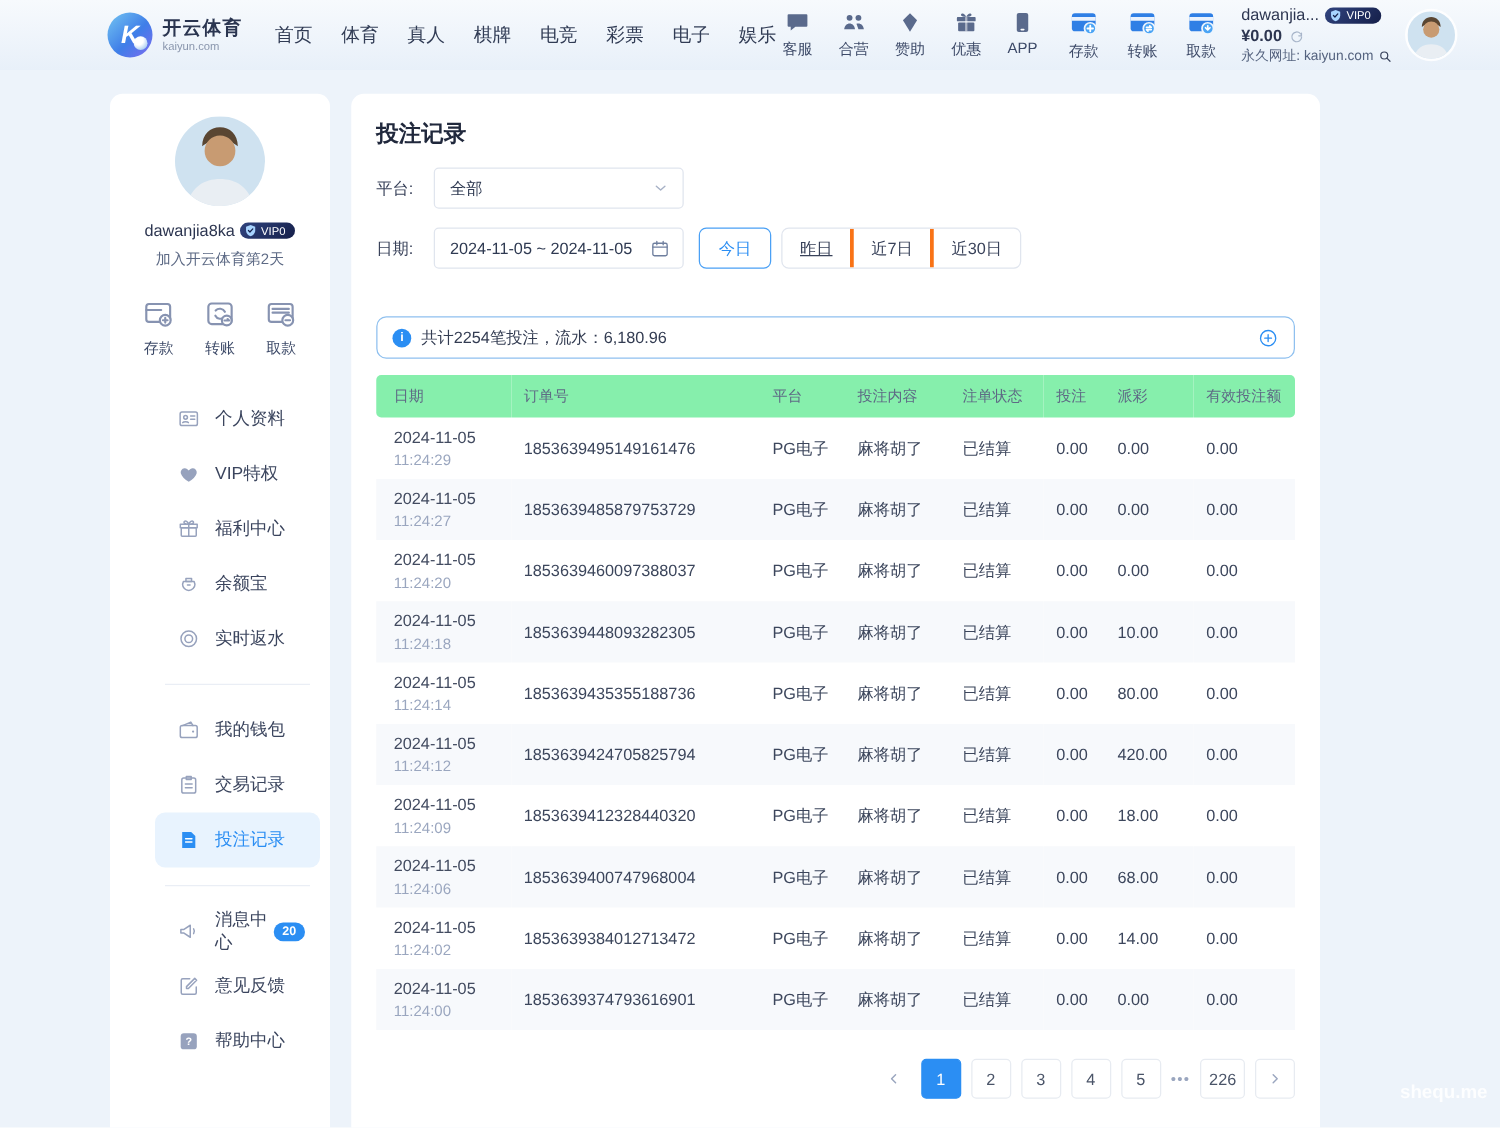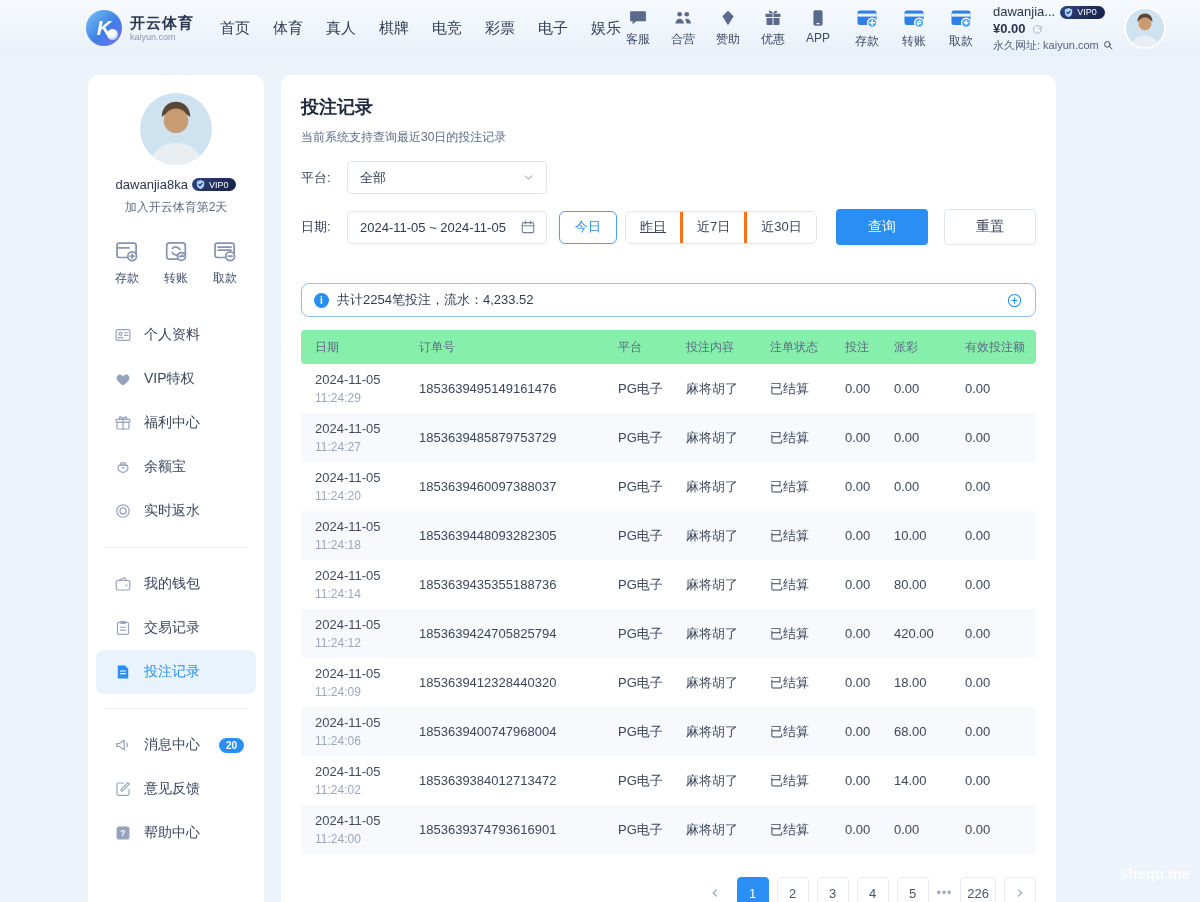--- a/index.html
+++ b/index.html
@@ -51,21 +51,21 @@
   
   .sidebar { width:176px; background:#fff; border-radius:10px; padding:18px 0 40px; min-height:880px; }
   .side-avatar { width:72px; height:72px; border-radius:50%; margin:0 auto; overflow:hidden; }
   .side-name-row { display:flex; justify-content:center; align-items:center; gap:4px; margin-top:12px; }
   .side-name { font-size:13px; color:#2c3550; }
   .side-joined { font-size:12px; color:#5d6a85; text-align:center; margin-top:7px; }
   .side-actions { display:flex; justify-content:space-between; padding:0 26px; margin-top:22px; }
   .side-action { display:flex; flex-direction:column; align-items:center; gap:6px; cursor:pointer;}
   .side-action .ic { width:26px; height:26px; color:#8793b1; }
   .side-action .lb { font-size:12px; color:#3d4a68; }
-  .side-menu { margin-top:26px; }
+  .side-menu { margin-top:26px;padding-left:28px; }
   .side-item { display:flex; align-items:center; height:44px; margin:0 8px;
     padding:0 12px 0 18px; border-radius:8px; cursor:pointer; }
   .side-item .ic { width:18px; height:18px; color:#97a2bd; flex:none; }
   .side-item .lb { font-size:14px; color:#3b455e; margin-left:12px; }
   .side-item.active { background:#e8f3fe; }
   .side-item.active .ic, .side-item.active .lb { color:#2b8ef3; }
   .side-divider { height:1px; background:#eaeef5; margin:14px 16px; }
   .side-badge { margin-left:auto; background:#2b8ef3; color:#fff; font-size:10px;
     border-radius:9px; padding:2px 7px; font-weight:bold; }
 
@@ -436,21 +436,20 @@
               <text x="12" y="16.4" text-anchor="middle" font-size="11.5" font-weight="bold" fill="#ffffff">?</text>
             </svg>
           </span>
           <span class="lb">帮助中心</span>
         </div>
       </div>
   </div>
 
   <div class="main-card">
     <div class="page-title">投注记录</div>
-    <div class="page-subtitle">当前系统支持查询最近30日的投注记录</div>
 
     <div class="filter-row">
       <span class="filter-label">平台:</span>
       <div class="select-box">
         <span>全部</span>
         <span class="chev">
             <svg viewBox="0 0 24 24" fill="none" stroke="currentColor" stroke-width="1.8" stroke-linecap="round" stroke-linejoin="round">
               <path d="M6.5 9.5l5.5 5 5.5-5"></path>
             </svg>
           </span>
@@ -469,29 +468,25 @@
           </span>
       </div>
       <div style="display:flex" id="range-holder">
           <div class="range-active">今日</div>
           <div class="range-group">
             <div class="range-item">昨日</div>
             <div class="range-item">近7日</div>
             <div class="range-item">近30日</div>
           </div>
         </div>
-      <div class="btns">
-        <button class="btn-primary">查询</button>
-        <button class="btn-plain">重置</button>
-      </div>
     </div>
 
     <div class="summary">
       <span class="info-ic">i</span>
-      <span class="summary-text">共计2254笔投注，流水：4,233.52</span>
+      <span class="summary-text">共计2254笔投注，流水：6,180.96</span>
       <span class="plus-ic">
           <svg viewBox="0 0 24 24" fill="none" stroke="currentColor" stroke-width="1.5" stroke-linecap="round">
             <circle cx="12" cy="12" r="8.6"></circle>
             <path d="M12 8.2v7.6M8.2 12h7.6"></path>
           </svg>
         </span>
     </div>
 
     <table class="records">
       <colgroup>

